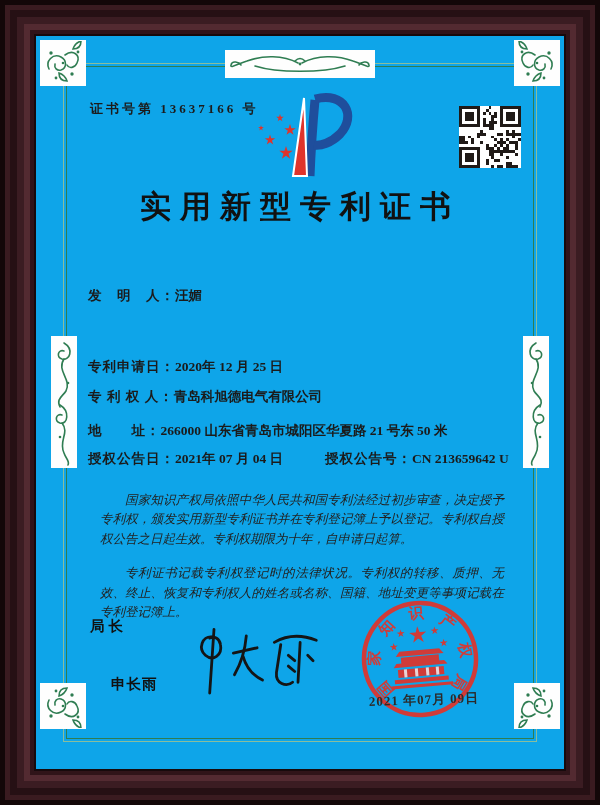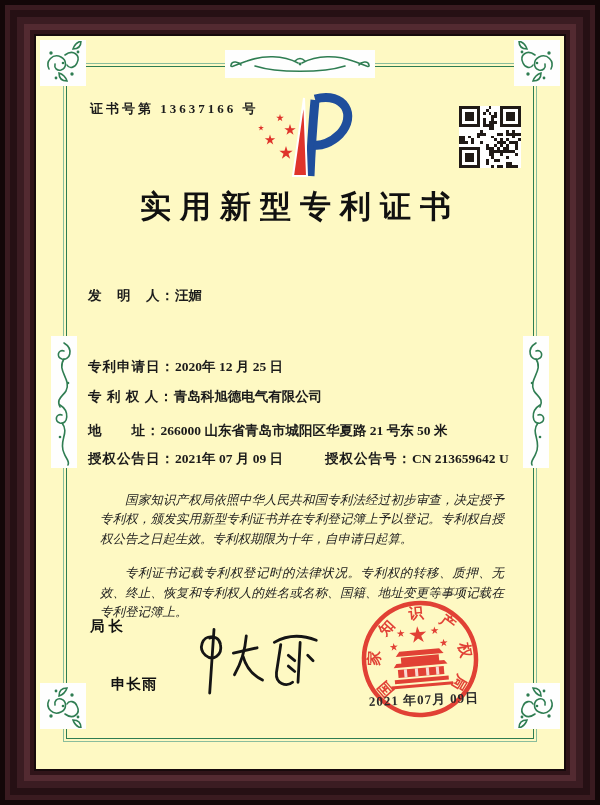--- a/index.html
+++ b/index.html
@@ -1,19 +1,19 @@
 <!DOCTYPE html>
 <html><head>
 <meta charset="utf-8">
 <style>
   html,body{margin:0;padding:0;}
   body{width:600px;height:805px;position:relative;background:#1a0b0d;
        font-family:"Liberation Serif","DejaVu Serif",serif;}
   
-  .paper{position:absolute;inset:36px;background:#fef9c3;
+  .paper{position:absolute;inset:36px;background:#0ea5e9;
     box-shadow:
       0 0 0 2px #170a0c,
       0 0 0 6px #301419,
       0 0 0 12px #532a31,
       0 0 0 19px #3b1c22,
       0 0 0 26px #261014,
       0 0 0 31px #3a1b20,
       0 0 0 36px #130708;
   }
   
@@ -281,21 +281,21 @@
   <div class="fieldrow" style="top:322px">
     <span class="lbl">专利申请日：</span><span>2020年 12 月 25 日</span>
   </div>
   <div class="fieldrow" style="top:352px">
     <span class="lbl">专 利 权 人：</span><span>青岛科旭德电气有限公司</span>
   </div>
   <div class="fieldrow" style="top:386px">
     <span class="lbl">地　　址：</span><span>266000 山东省青岛市城阳区华夏路 21 号东 50 米</span>
   </div>
   <div class="fieldrow grantrow" style="top:414px">
-    <span><span class="lbl">授权公告日：</span><span>2021年 07 月 09 日</span></span>
+    <span><span class="lbl">授权公告日：</span><span>2021年 07 月 04 日</span></span>
     <span><span class="lbl">授权公告号：</span><span>CN 213659642 U</span></span>
   </div>
 
   <div class="body-text">
     <p>国家知识产权局依照中华人民共和国专利法经过初步审查，决定授予专利权，颁发实用新型专利证书并在专利登记簿上予以登记。专利权自授权公告之日起生效。专利权期限为十年，自申请日起算。</p>
     <p>专利证书记载专利权登记时的法律状况。专利权的转移、质押、无效、终止、恢复和专利权人的姓名或名称、国籍、地址变更等事项记载在专利登记簿上。</p>
   </div>
 
   <div class="sig-role">局长</div>
   <div class="sig-name">申长雨</div>

